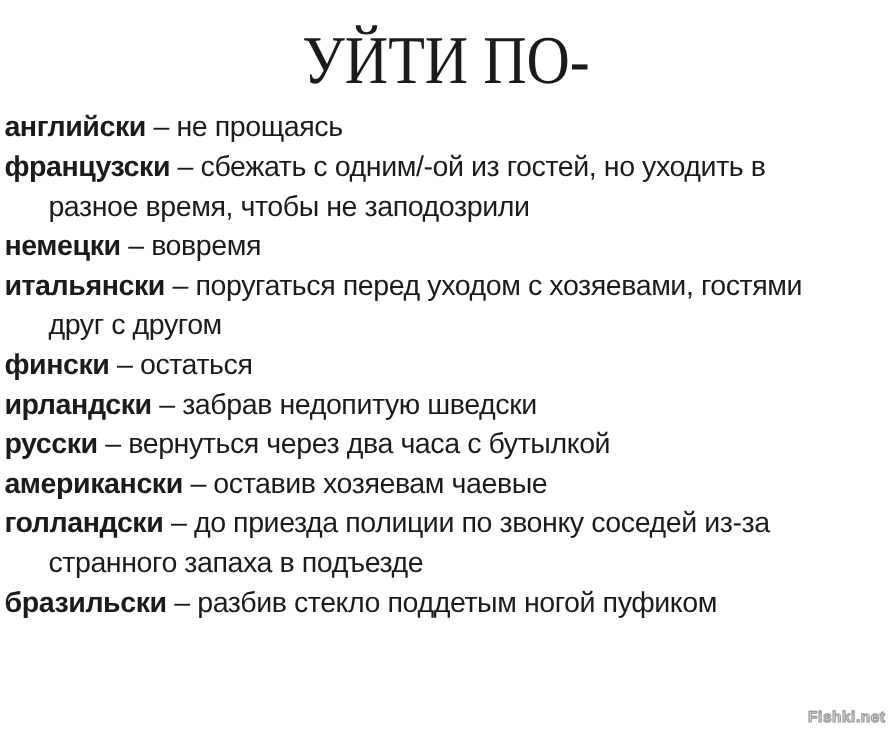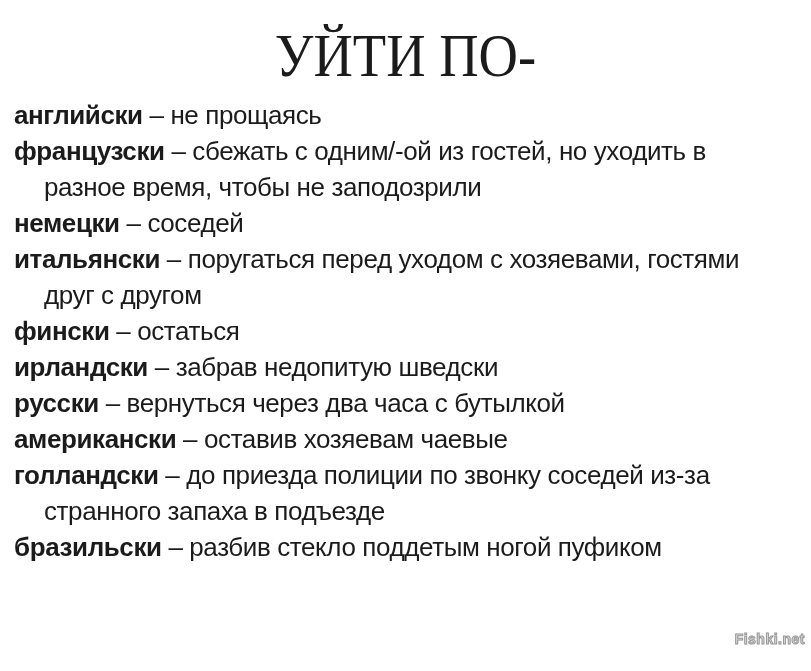--- a/index.html
+++ b/index.html
@@ -32,27 +32,27 @@
   }
   .list {
     margin-top: 2px;
   }
   .entry, .cont {
     font-size: 26px;
     line-height: 36px;
     letter-spacing: -0.4px;
     white-space: nowrap;
   }
-  .entry { padding-left: 14px; }
+  .entry { padding-left: 4px; }
   .cont  { padding-left: 44px; }
   .term  { font-weight: 700; }
   .watermark {
     position: absolute;
     right: 6px;
-    bottom: 24px;
+    bottom: 12px;
     font-size: 14px;
     font-weight: 700;
     letter-spacing: 0.5px;
     color: #dcdcdc;
     -webkit-text-stroke: 1px #9a9a9a;
     text-shadow: 0 0 1px #9a9a9a;
   }
 </style>
 </head>
 <body>
@@ -61,21 +61,21 @@
   <span class="title">УЙТИ ПО-</span>
 </div>
 
 <div class="list">
 
   <div class="entry"><span class="term">английски</span><span class="def"> – не прощаясь</span></div>
 
   <div class="entry"><span class="term">французски</span><span class="def"> – сбежать с одним/-ой из гостей, но уходить в</span></div>
   <div class="cont">разное время, чтобы не заподозрили</div>
 
-  <div class="entry"><span class="term">немецки</span><span class="def"> – соседей</span></div>
+  <div class="entry"><span class="term">немецки</span><span class="def"> – вовремя</span></div>
 
 
   <div class="entry"><span class="term">итальянски</span><span class="def"> – поругаться перед уходом с хозяевами, гостями</span></div>
   <div class="cont">друг с другом</div>
 
   <div class="entry"><span class="term">фински</span><span class="def"> – остаться</span></div>
 
 
   <div class="entry"><span class="term">ирландски</span><span class="def"> – забрав недопитую шведски</span></div>
 

